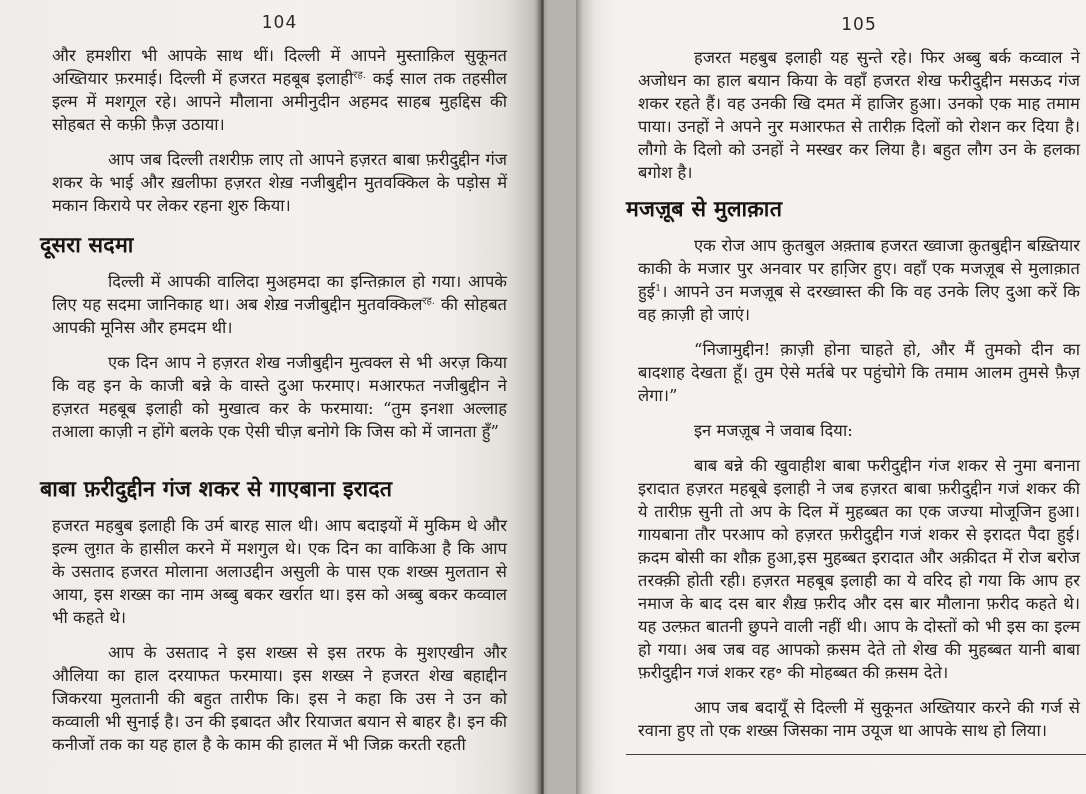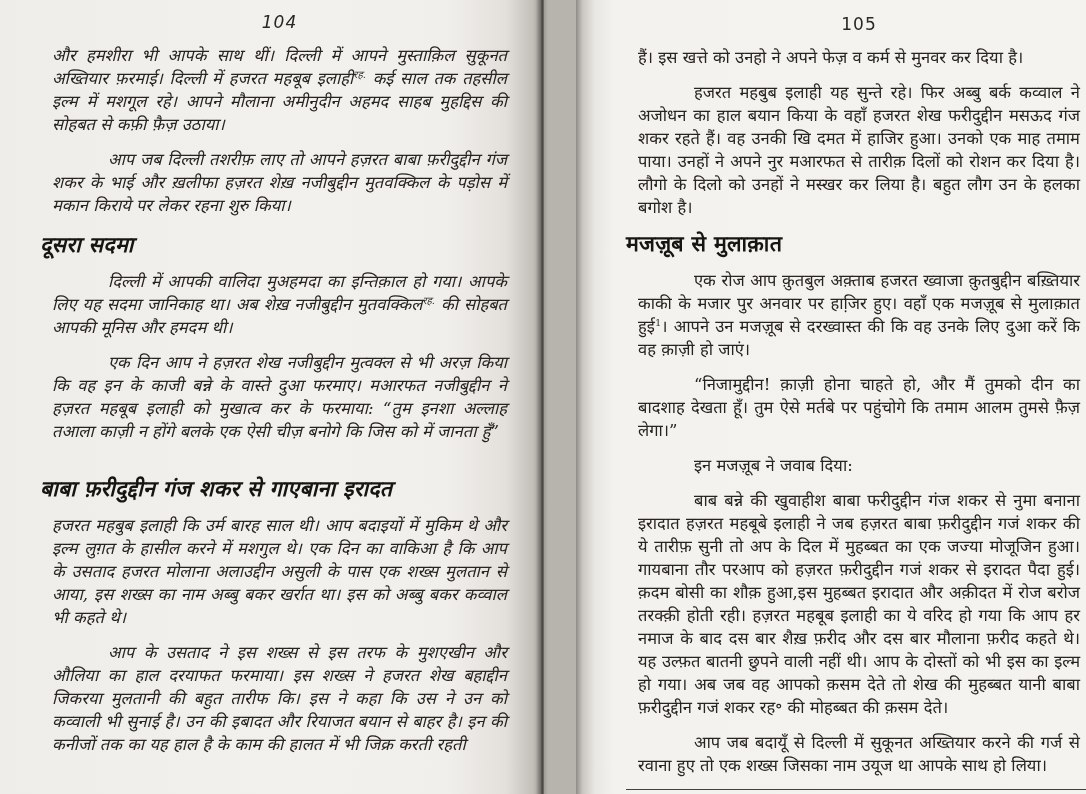--- a/index.html
+++ b/index.html
@@ -7,21 +7,20 @@
     position:relative;
     width:1086px;height:794px;
     overflow:hidden;
     font-family:"DejaVu Serif","Liberation Serif",serif;
     background:#b7b4ae;
   }
   .page{position:absolute;top:0;bottom:0;}
   .page-left{
     left:0;width:544px;
     background:linear-gradient(90deg,#efedea 0%,#f3f1ee 55%,#f1efec 82%,#e3e0db 93%,#c2bfb9 98%,#8a8782 100%);
-    font-style:italic;
   }
   .page-right{
     left:576px;width:542px;
     background:linear-gradient(90deg,#8f8c87 0%,#c9c6c0 1.2%,#e9e7e3 3.5%,#f4f2ef 7%,#f4f3f0 94%,#edebe7 98%,#e6e4e0 100%);
   }
   .gutter-line{
     position:absolute;left:536px;top:0;bottom:0;width:12px;
     background:linear-gradient(90deg,rgba(0,0,0,0) 0%,rgba(70,66,61,.45) 38%,rgba(48,45,41,.8) 52%,rgba(120,116,110,.35) 70%,rgba(0,0,0,0) 100%);
     pointer-events:none;
   }
@@ -72,21 +71,20 @@
           <p class="para"><span>हजरत महबुब इलाही कि उर्म बारह साल थी। आप बदाइयों में मुकिम थे और इल्म लुग़त के हासील करने में मशगुल थे। एक दिन का वाकिआ है कि आप के उसताद हजरत मोलाना अलाउद्दीन असुली के पास एक शख्स मुलतान से आया, इस शख्स का नाम अब्बु बकर खर्रात था। इस को अब्बु बकर कव्वाल भी कहते थे।</span></p>
           <p class="para indent"><span>आप के उसताद ने इस शख्स से इस तरफ के मुशएखीन और औलिया का हाल दरयाफत फरमाया। इस शख्स ने हजरत शेख बहाद्दीन जिकरया मुलतानी की बहुत तारीफ कि। इस ने कहा कि उस ने उन को कव्वाली भी सुनाई है। उन की इबादत और रियाजत बयान से बाहर है। इन की कनीजों तक का यह हाल है के काम की हालत में भी जिक्र करती रहती</span></p>
         </div>
     </div>
   </div>
 
   <div class="page page-right">
     <div class="page-body body-right">
       <div class="page-number">105</div>
       <div>
-          <p class="para"><span>हैं। इस खत्ते को उनहो ने अपने फेज़ व कर्म से मुनवर कर दिया है।</span></p>
           <p class="para indent"><span>हजरत महबुब इलाही यह सुन्ते रहे। फिर अब्बु बर्क कव्वाल ने अजोधन का हाल बयान किया के वहाँ हजरत शेख फरीदुद्दीन मसऊद गंज शकर रहते हैं। वह उनकी खि दमत में हाजिर हुआ। उनको एक माह तमाम पाया। उनहों ने अपने नुर मआरफत से तारीक़ दिलों को रोशन कर दिया है। लौगो के दिलो को उनहों ने मस्खर कर लिया है। बहुत लौग उन के हलका बगोश है।</span></p>
           <h2>मजज़ूब से मुलाक़ात</h2>
           <p class="para indent"><span>एक रोज आप क़ुतबुल अक़्ताब हजरत ख्वाजा क़ुतबुद्दीन बख़्तियार काकी के मजार पुर अनवार पर हाजि़र हुए। वहाँ एक मजज़ूब से मुलाक़ात हुई</span><sup>1</sup><span>। आपने उन मजज़ूब से दरख्वास्त की कि वह उनके लिए दुआ करें कि वह क़ाज़ी हो जाएं।</span></p>
           <p class="para indent"><span>“निजामुद्दीन! क़ाज़ी होना चाहते हो, और मैं तुमको दीन का बादशाह देखता हूँ। तुम ऐसे मर्तबे पर पहुंचोगे कि तमाम आलम तुमसे फ़ैज़ लेगा।”</span></p>
           <p class="para indent"><span>इन मजज़ूब ने जवाब दिया:</span></p>
           <p class="para indent"><span>बाब बन्ने की खुवाहीश बाबा फरीदुद्दीन गंज शकर से नुमा बनाना इरादात हज़रत महबूबे इलाही ने जब हज़रत बाबा फ़रीदुद्दीन गजं शकर की ये तारीफ़ सुनी तो अप के दिल में मुहब्बत का एक जज्या मोजूजिन हुआ। गायबाना तौर परआप को हज़रत फ़रीदुद्दीन गजं शकर से इरादत पैदा हुई। क़दम बोसी का शौक़ हुआ,इस मुहब्बत इरादात और अक़ीदत में रोज बरोज तरक्क़ी होती रही। हज़रत महबूब इलाही का ये वरिद हो गया कि आप हर नमाज के बाद दस बार शैख़ फ़रीद और दस बार मौलाना फ़रीद कहते थे। यह उल्फ़त बातनी छुपने वाली नहीं थी। आप के दोस्तों को भी इस का इल्म हो गया। अब जब वह आपको क़सम देते तो शेख की मुहब्बत यानी बाबा फ़रीदुद्दीन गजं शकर रह॰ की मोहब्बत की क़सम देते।</span></p>
           <p class="para indent"><span>आप जब बदायूँ से दिल्ली में सुकूनत अख्तियार करने की गर्ज से रवाना हुए तो एक शख्स जिसका नाम उयूज था आपके साथ हो लिया।</span></p>
         </div>
       <hr class="footnote-rule">
     </div>

